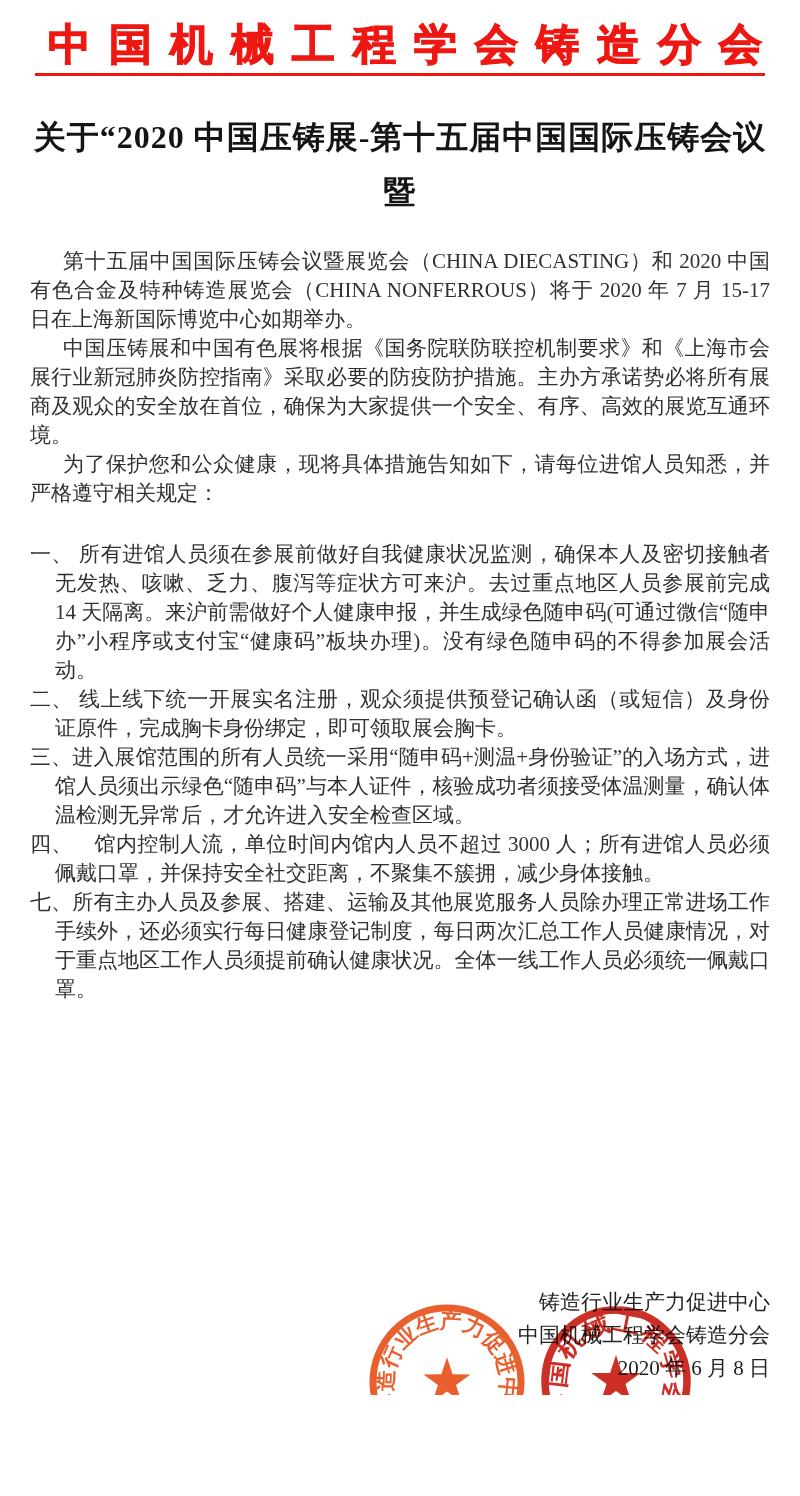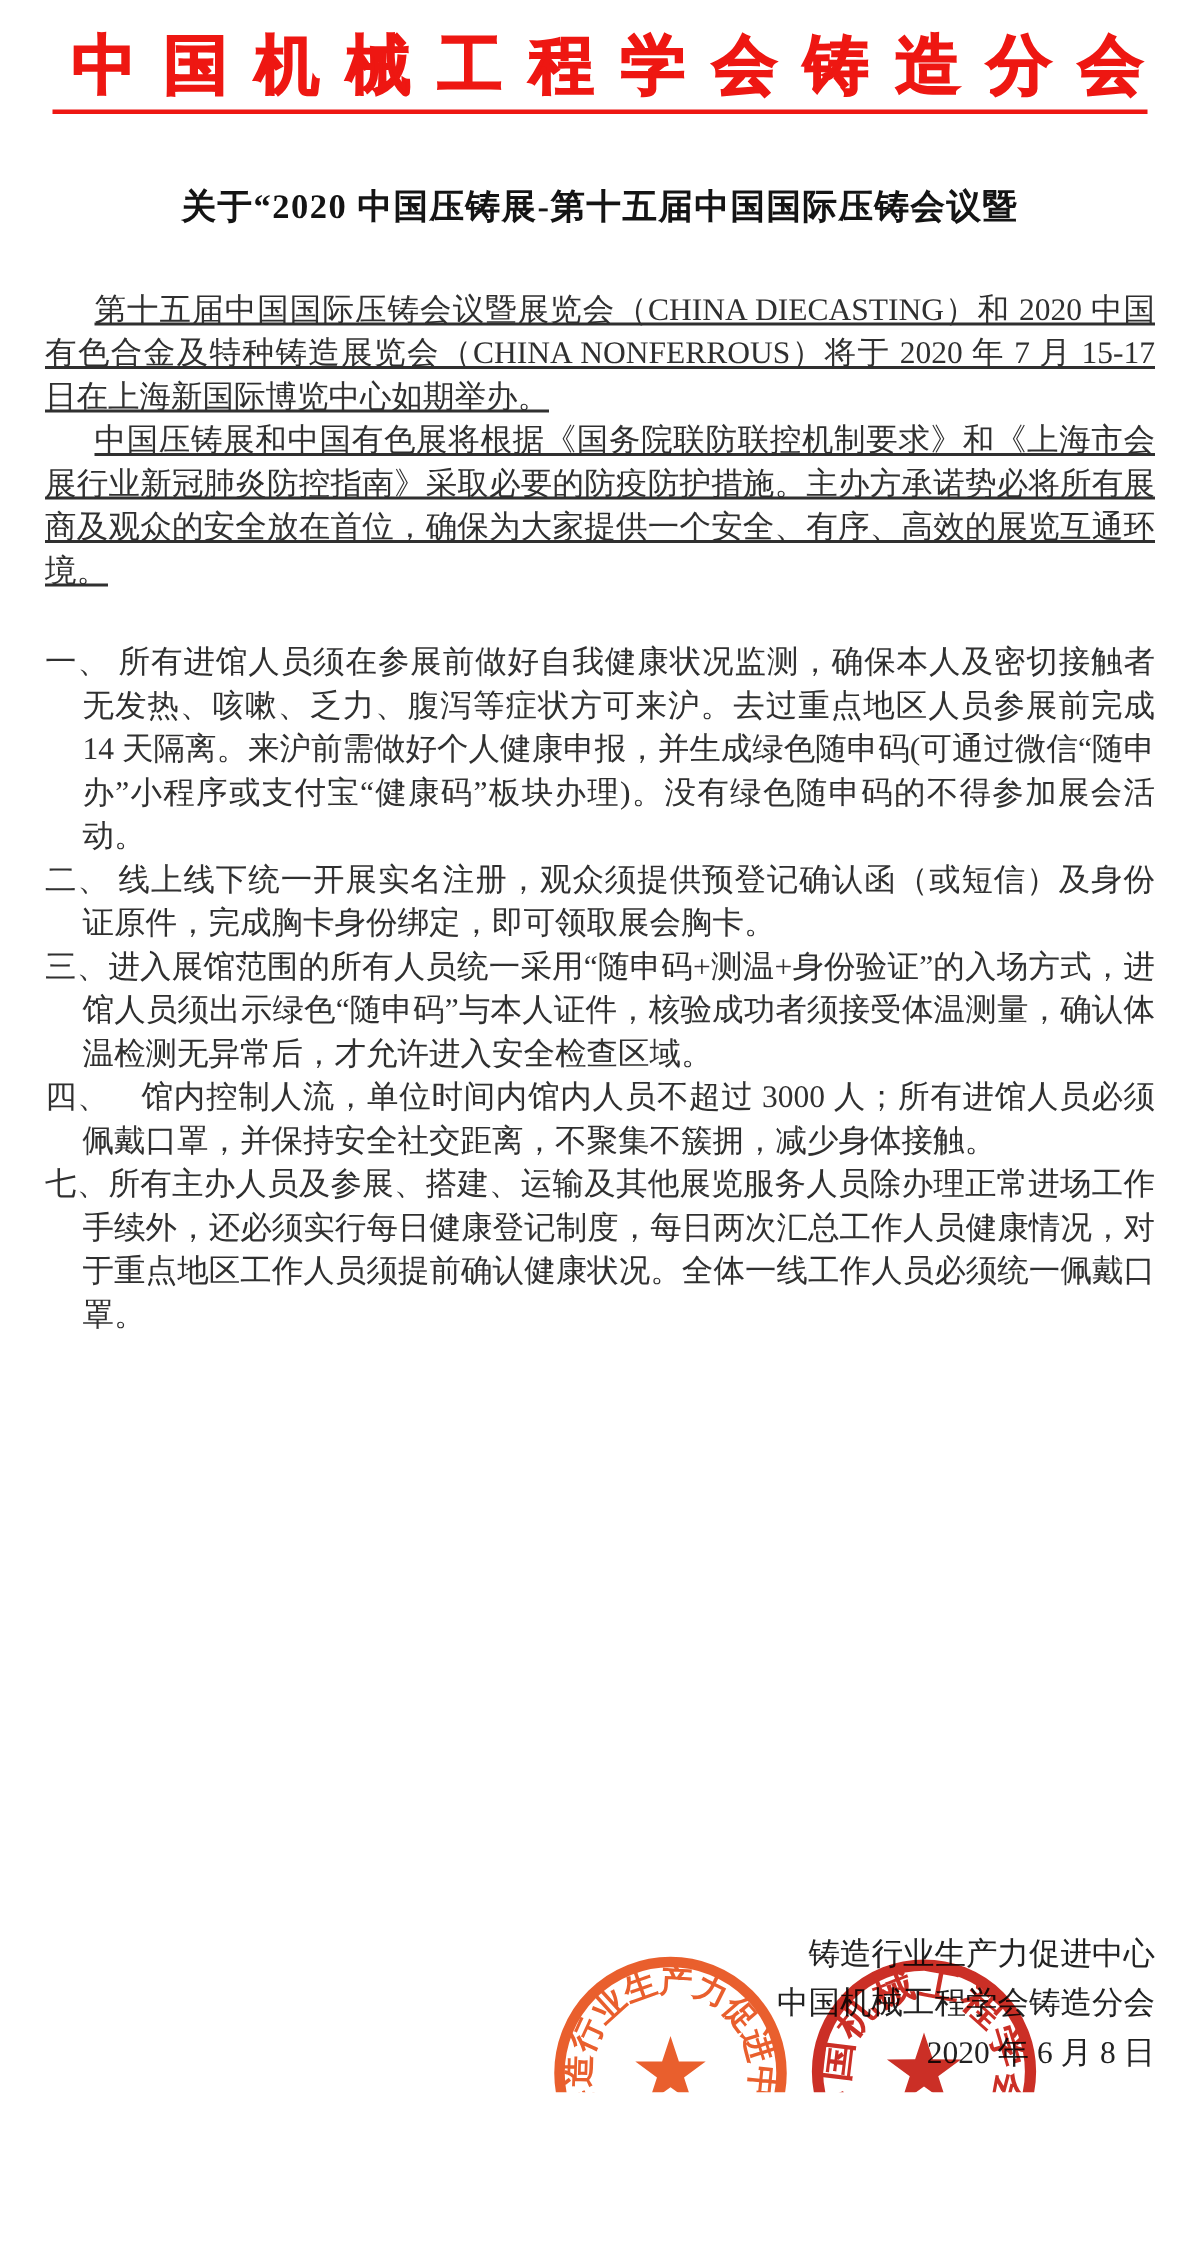--- a/index.html
+++ b/index.html
@@ -25,26 +25,26 @@
     padding-left:18px;
     white-space:nowrap;
     -webkit-text-stroke:1.2px #ee1712;
   }
   .org-rule{height:3px;background:#ee1712;margin:3px 5px 0 5px;}
   
   .doc-title{
     margin-top:34px;
     text-align:center;
     font-weight:bold;
-    font-size:23px;line-height:55px;
+    font-size:32px;line-height:55px;
     color:#141414;
     letter-spacing:1px;
   }
   
-  .body-text{margin-top:27px;text-decoration:underline;}
+  .body-text{margin-top:27px;}
   .body-text p{margin:0;text-indent:33px;text-align:justify;}
   .body-text p + p{}
   
   .notice-list{margin-top:32px;}
   .notice-list .item{
     padding-left:25px;text-indent:-25px;
     text-align:justify;margin:0;
   }
   
   .signature{
@@ -73,20 +73,21 @@
   <div class="org-header">中国机械工程学会铸造分会</div>
   <div class="org-rule"></div>
 
   <div class="doc-title">
     <div>关于“2020 中国压铸展-第十五届中国国际压铸会议暨</div>
   </div>
 
   <div class="body-text">
     <p>第十五届中国国际压铸会议暨展览会（CHINA DIECASTING）和 2020 中国有色合金及特种铸造展览会（CHINA NONFERROUS）将于 2020 年 7 月 15-17 日在上海新国际博览中心如期举办。</p>
     <p>中国压铸展和中国有色展将根据《国务院联防联控机制要求》和《上海市会展行业新冠肺炎防控指南》采取必要的防疫防护措施。主办方承诺势必将所有展商及观众的安全放在首位，确保为大家提供一个安全、有序、高效的展览互通环境。</p>
+    <p>为了保护您和公众健康，现将具体措施告知如下，请每位进馆人员知悉，并严格遵守相关规定：</p>
   </div>
 
   <div class="notice-list">
     <div class="item">一、 所有进馆人员须在参展前做好自我健康状况监测，确保本人及密切接触者无发热、咳嗽、乏力、腹泻等症状方可来沪。去过重点地区人员参展前完成 14 天隔离。来沪前需做好个人健康申报，并生成绿色随申码(可通过微信“随申办”小程序或支付宝“健康码”板块办理)。没有绿色随申码的不得参加展会活动。</div>
     <div class="item">二、 线上线下统一开展实名注册，观众须提供预登记确认函（或短信）及身份证原件，完成胸卡身份绑定，即可领取展会胸卡。</div>
     <div class="item">三、进入展馆范围的所有人员统一采用“随申码+测温+身份验证”的入场方式，进馆人员须出示绿色“随申码”与本人证件，核验成功者须接受体温测量，确认体温检测无异常后，才允许进入安全检查区域。</div>
     <div class="item">四、　馆内控制人流，单位时间内馆内人员不超过 3000 人；所有进馆人员必须佩戴口罩，并保持安全社交距离，不聚集不簇拥，减少身体接触。</div>
     <div class="item">七、所有主办人员及参展、搭建、运输及其他展览服务人员除办理正常进场工作手续外，还必须实行每日健康登记制度，每日两次汇总工作人员健康情况，对于重点地区工作人员须提前确认健康状况。全体一线工作人员必须统一佩戴口罩。</div>
   </div>
 

